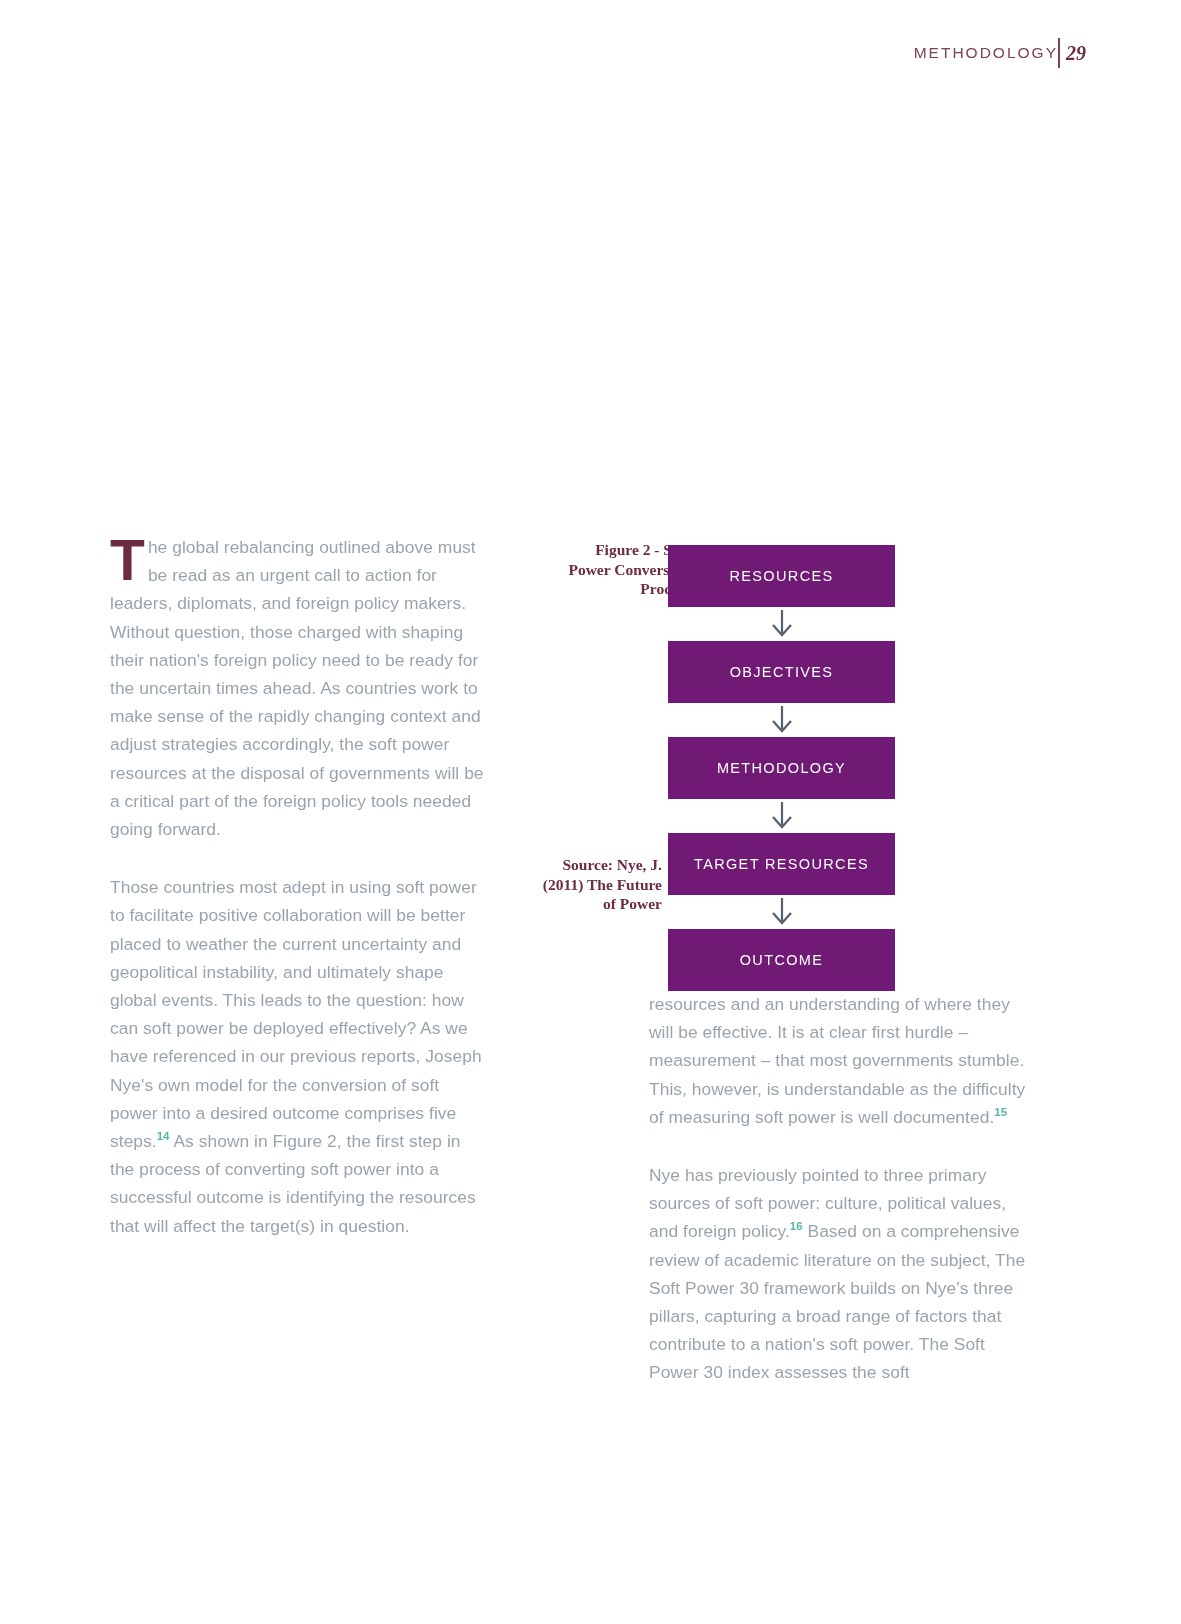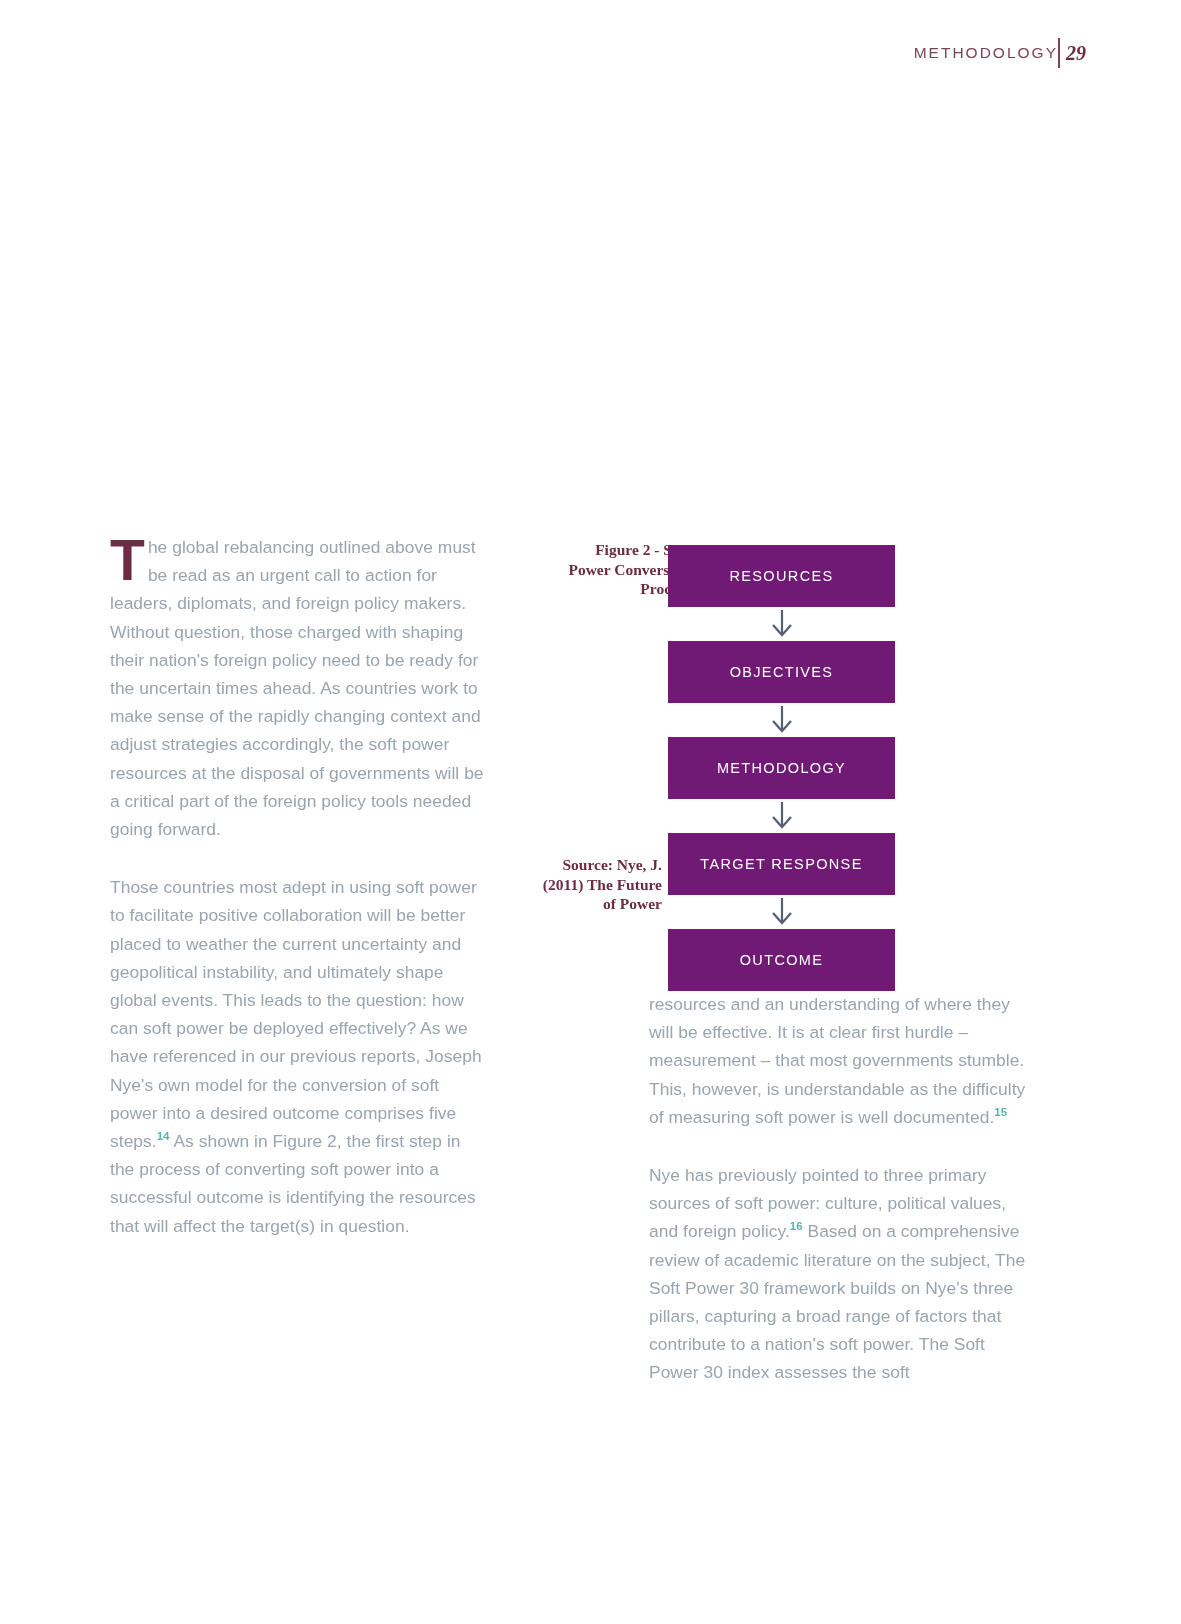--- a/index.html
+++ b/index.html
@@ -186,21 +186,21 @@
       <span>METHODOLOGY</span>
     </div>
 
     <div class="flow-arrow">
       <svg width="22" height="30" viewBox="0 0 22 30" aria-hidden="true">
         <path d="M11 1 L11 25 M2 16 L11 26 L20 16" fill="none" stroke="#556070" stroke-width="2.2"></path>
       </svg>
     </div>
 
     <div class="flow-box">
-      <span>TARGET RESPONSE</span>
+      <span>TARGET RESOURCES</span>
     </div>
 
     <div class="flow-arrow">
       <svg width="22" height="30" viewBox="0 0 22 30" aria-hidden="true">
         <path d="M11 1 L11 25 M2 16 L11 26 L20 16" fill="none" stroke="#556070" stroke-width="2.2"></path>
       </svg>
     </div>
 
     <div class="flow-box">
       <span>OUTCOME</span>

